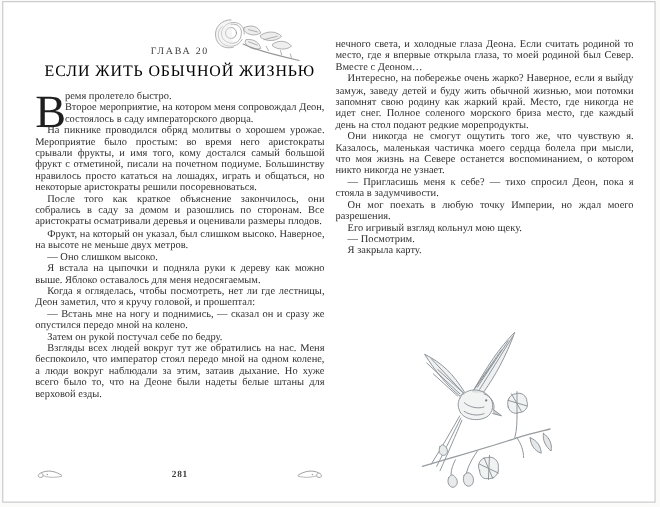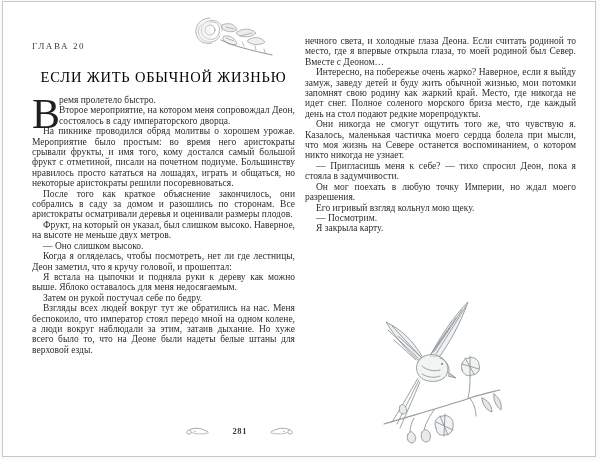--- a/index.html
+++ b/index.html
@@ -9,42 +9,42 @@
     font-family:"Liberation Serif","DejaVu Serif",serif;
   }
   .page-edge{
     position:absolute;left:2px;top:1px;right:4px;bottom:4px;
     border:1px solid #c6c6c6;background:#ffffff;pointer-events:none;
   }
   .col{position:absolute;color:#2e2e2e;font-size:9.5px;line-height:10.4px;text-align:justify;}
   .col-left{left:32px;top:41px;width:263px;}
   .col-right{left:305px;top:36px;width:271px;}
   .chapter-label{
-    font-size:9px;letter-spacing:1.6px;color:#3d3d3d;
-    line-height:10px;margin:0 0 18px 0;
+    text-align:center;font-size:9px;letter-spacing:1.6px;color:#3d3d3d;
+    line-height:10px;margin:0 0 6px 0;
   }
   .chapter-title{
     text-align:center;font-size:14.5px;letter-spacing:0.8px;color:#000000;
     font-weight:400;line-height:16px;margin:0 0 10px 0;white-space:nowrap;
   }
   p.para{margin:0;text-indent:11px;}
   p.para.no-indent{text-indent:0;}
   .dropcap-block{margin:0;}
   .dropcap-block:after{content:"";display:block;clear:both;}
   .dropcap{
     float:left;width:23px;height:30px;position:relative;margin:1px 4px 0 0;
   }
   .dropcap > span{
     position:absolute;top:-3px;left:0;font-size:42px;line-height:1;color:#1f1f1f;
   }
   .rose-illo{position:absolute;left:188px;top:10px;width:88px;height:50px;}
   .bird-illo{position:absolute;left:370px;top:294px;width:138px;height:158px;}
   .footer{
     position:absolute;left:32px;top:426px;width:263px;
-    display:flex;align-items:center;justify-content:flex-end;gap:23px;
+    display:flex;align-items:center;justify-content:space-between;gap:6px;
   }
   .page-number{
     font-size:8.5px;font-weight:bold;letter-spacing:0.6px;color:#3a3a3a;line-height:10px;
   }
   .flourish{width:25px;height:10px;flex:0 0 auto;}
   .flourish.mirrored{transform:scaleX(-1);}
   svg{display:block;}
 </style>
 </head>
 <body>
@@ -76,22 +76,23 @@
         <span>В</span>
       </span>
     <p class="para no-indent">ремя пролетело быстро.</p>
     <p class="para no-indent">Второе мероприятие, на котором меня сопровождал Деон, состоялось в саду императорского дворца.</p>
   </div>
 
   <p class="para">На пикнике проводился обряд молитвы о хорошем урожае. Мероприятие было простым: во время него аристократы срывали фрукты, и имя того, кому достался самый большой фрукт с отметиной, писали на почетном подиуме. Большинству нравилось просто кататься на лошадях, играть и общаться, но некоторые аристократы решили посоревноваться.</p>
   <p class="para">После того как краткое объяснение закончилось, они собрались в саду за домом и разошлись по сторонам. Все аристократы осматривали деревья и оценивали размеры плодов.</p>
   <p class="para">Фрукт, на который он указал, был слишком высоко. Наверное, на высоте не меньше двух метров.</p>
   <p class="para">— Оно слишком высоко.</p>
+  <p class="para">Я встала на цыпочки и подняла руки к дереву как можно выше. Яблоко оставалось для меня недосягаемым.</p>
   <p class="para">Когда я огляделась, чтобы посмотреть, нет ли где лестницы, Деон заметил, что я кручу головой, и прошептал:</p>
-  <p class="para">Я встала на цыпочки и подняла руки к дереву как можно выше. Яблоко оставалось для меня недосягаемым.</p>
+  <p class="para">— Встань мне на ногу и поднимись, — сказал он и сразу же опустился передо мной на колено.</p>
   <p class="para">Затем он рукой постучал себе по бедру.</p>
   <p class="para">Взгляды всех людей вокруг тут же обратились на нас. Меня беспокоило, что император стоял передо мной на одном колене, а люди вокруг наблюдали за этим, затаив дыхание. Но хуже всего было то, что на Деоне были надеты белые штаны для верховой езды.</p>
 </div>
 
 <div class="col col-right">
   <p class="para no-indent">нечного света, и холодные глаза Деона. Если считать родиной то место, где я впервые открыла глаза, то моей родиной был Север. Вместе с Деоном…</p>
   <p class="para">Интересно, на побережье очень жарко? Наверное, если я выйду замуж, заведу детей и буду жить обычной жизнью, мои потомки запомнят свою родину как жаркий край. Место, где никогда не идет снег. Полное соленого морского бриза место, где каждый день на стол подают редкие морепродукты.</p>
   <p class="para">Они никогда не смогут ощутить того же, что чувствую я. Казалось, маленькая частичка моего сердца болела при мысли, что моя жизнь на Севере останется воспоминанием, о котором никто никогда не узнает.</p>
   <p class="para">— Пригласишь меня к себе? — тихо спросил Деон, пока я стояла в задумчивости.</p>
   <p class="para">Он мог поехать в любую точку Империи, но ждал моего разрешения.</p>

